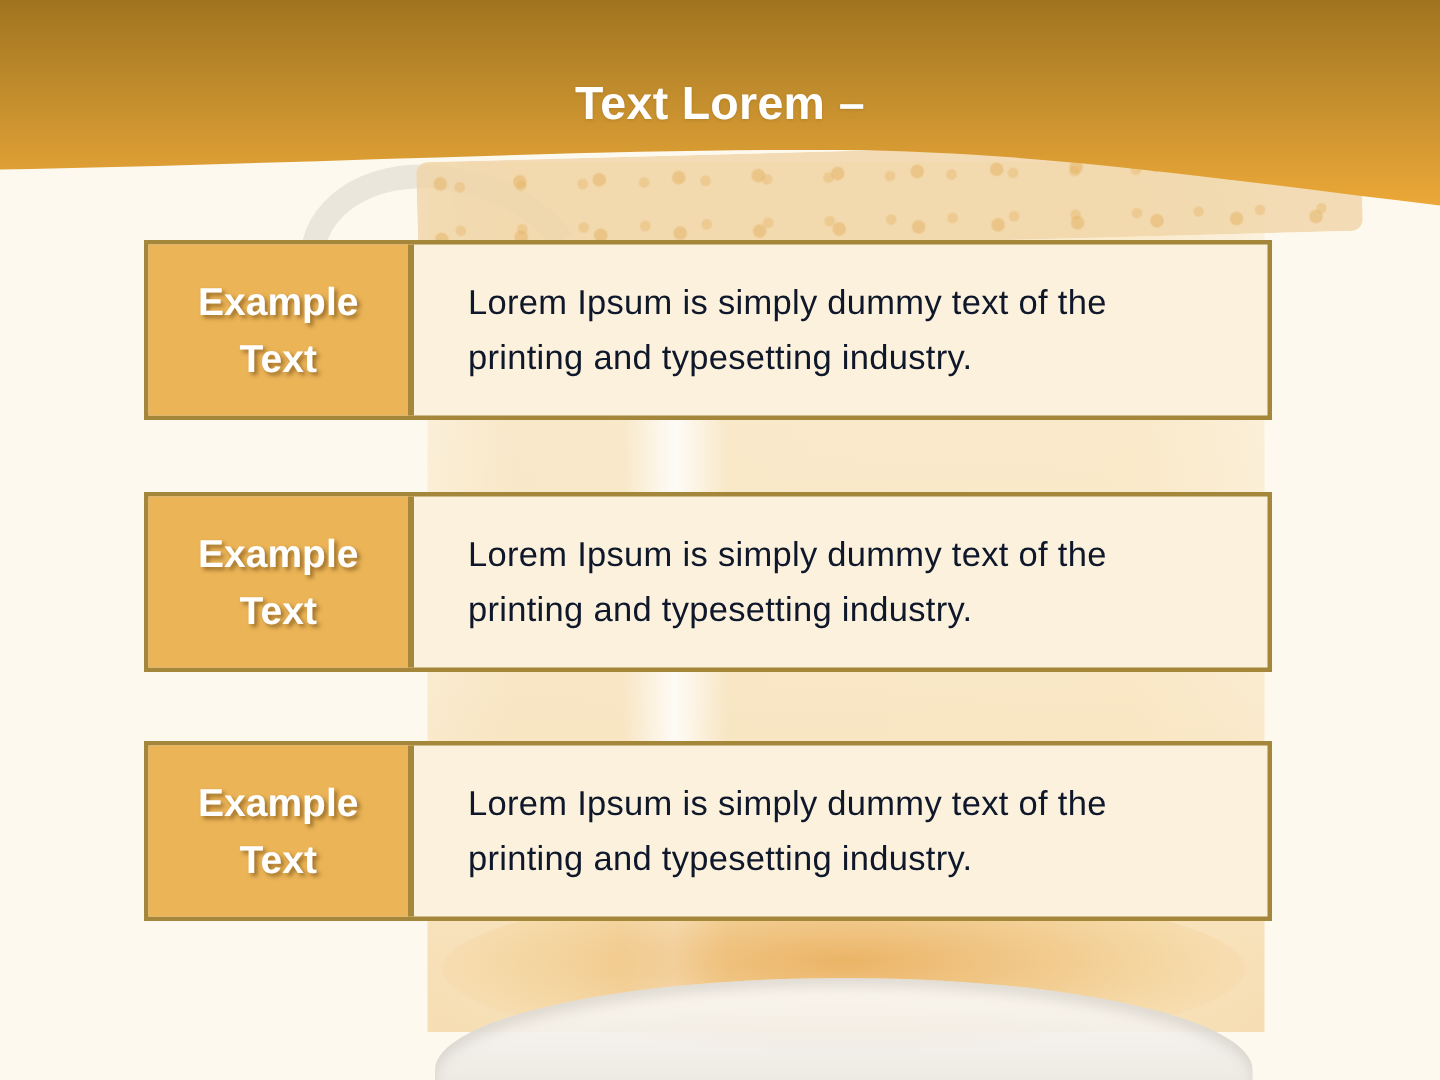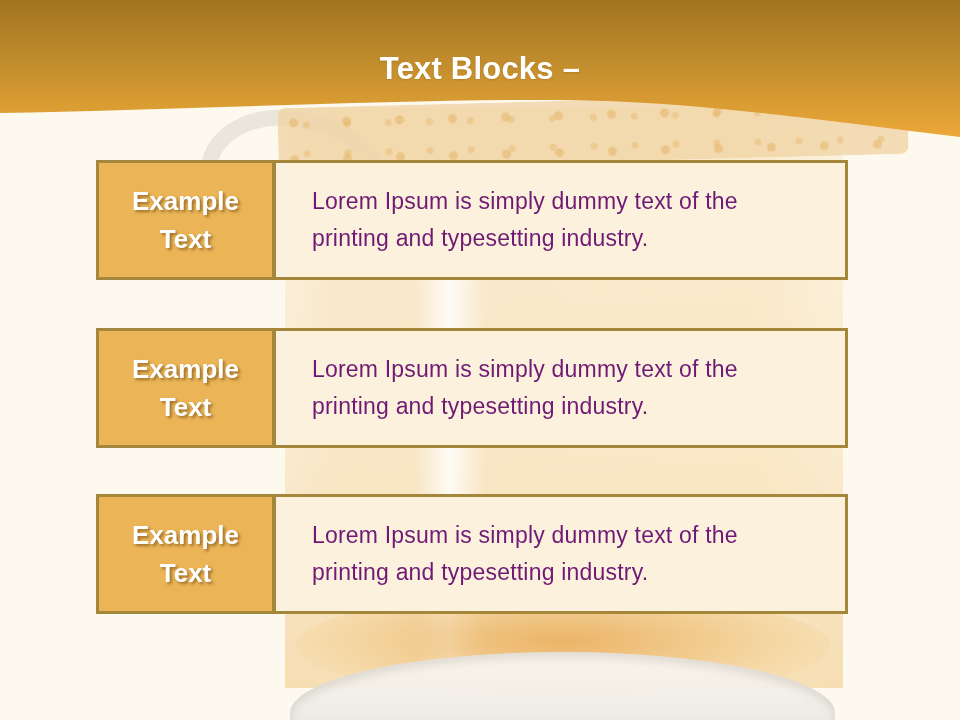--- a/index.html
+++ b/index.html
@@ -66,21 +66,21 @@
   .block-1{top:160px}.block-2{top:328px}.block-3{top:494px}
   .block-label{
     width:173px;flex:0 0 173px;background:#EBB457;border-right:4px solid #A5873B;
     display:flex;flex-direction:column;justify-content:center;align-items:center;
     color:#FFFFFF;font-weight:bold;font-size:26px;line-height:38px;
     text-shadow:2px 2px 3px rgba(146,103,36,.9);
   }
   .block-body{
     flex:1;display:flex;flex-direction:column;justify-content:center;
     padding-left:36px;padding-right:10px;
-    font-size:23px;line-height:37px;letter-spacing:.2px;color:#701a75;
+    font-size:23px;line-height:37px;letter-spacing:.2px;color:#0f172a;
   }
 </style>
 </head>
 <body>
 
 <div class="slide">
 
   <div class="bg">
     <div class="glass-body"></div>
     <div class="mug-handle"></div>
@@ -95,21 +95,21 @@
       <defs>
         <linearGradient id="hdrGrad" x1="0" y1="0" x2="0" y2="1">
           <stop offset="0" stop-color="#A0741F"></stop>
           <stop offset="0.5" stop-color="#C58F2E"></stop>
           <stop offset="1" stop-color="#ECA838"></stop>
         </linearGradient>
       </defs>
       <path d="M0,0 H960 V137 C830,122 700,101 560,100 C400,99 180,110 0,113 Z" fill="url(#hdrGrad)"></path>
     </svg>
     <div class="title">
-      <span class="bold">Text Blocks</span>
+      <span class="bold">Text Lorem</span>
       <span class="bold">–</span>
     </div>
   </div>
 
   <div class="block block-1">
     <div class="block-label">
       <div>Example</div>
       <div>Text</div>
     </div>
     <div class="block-body">

